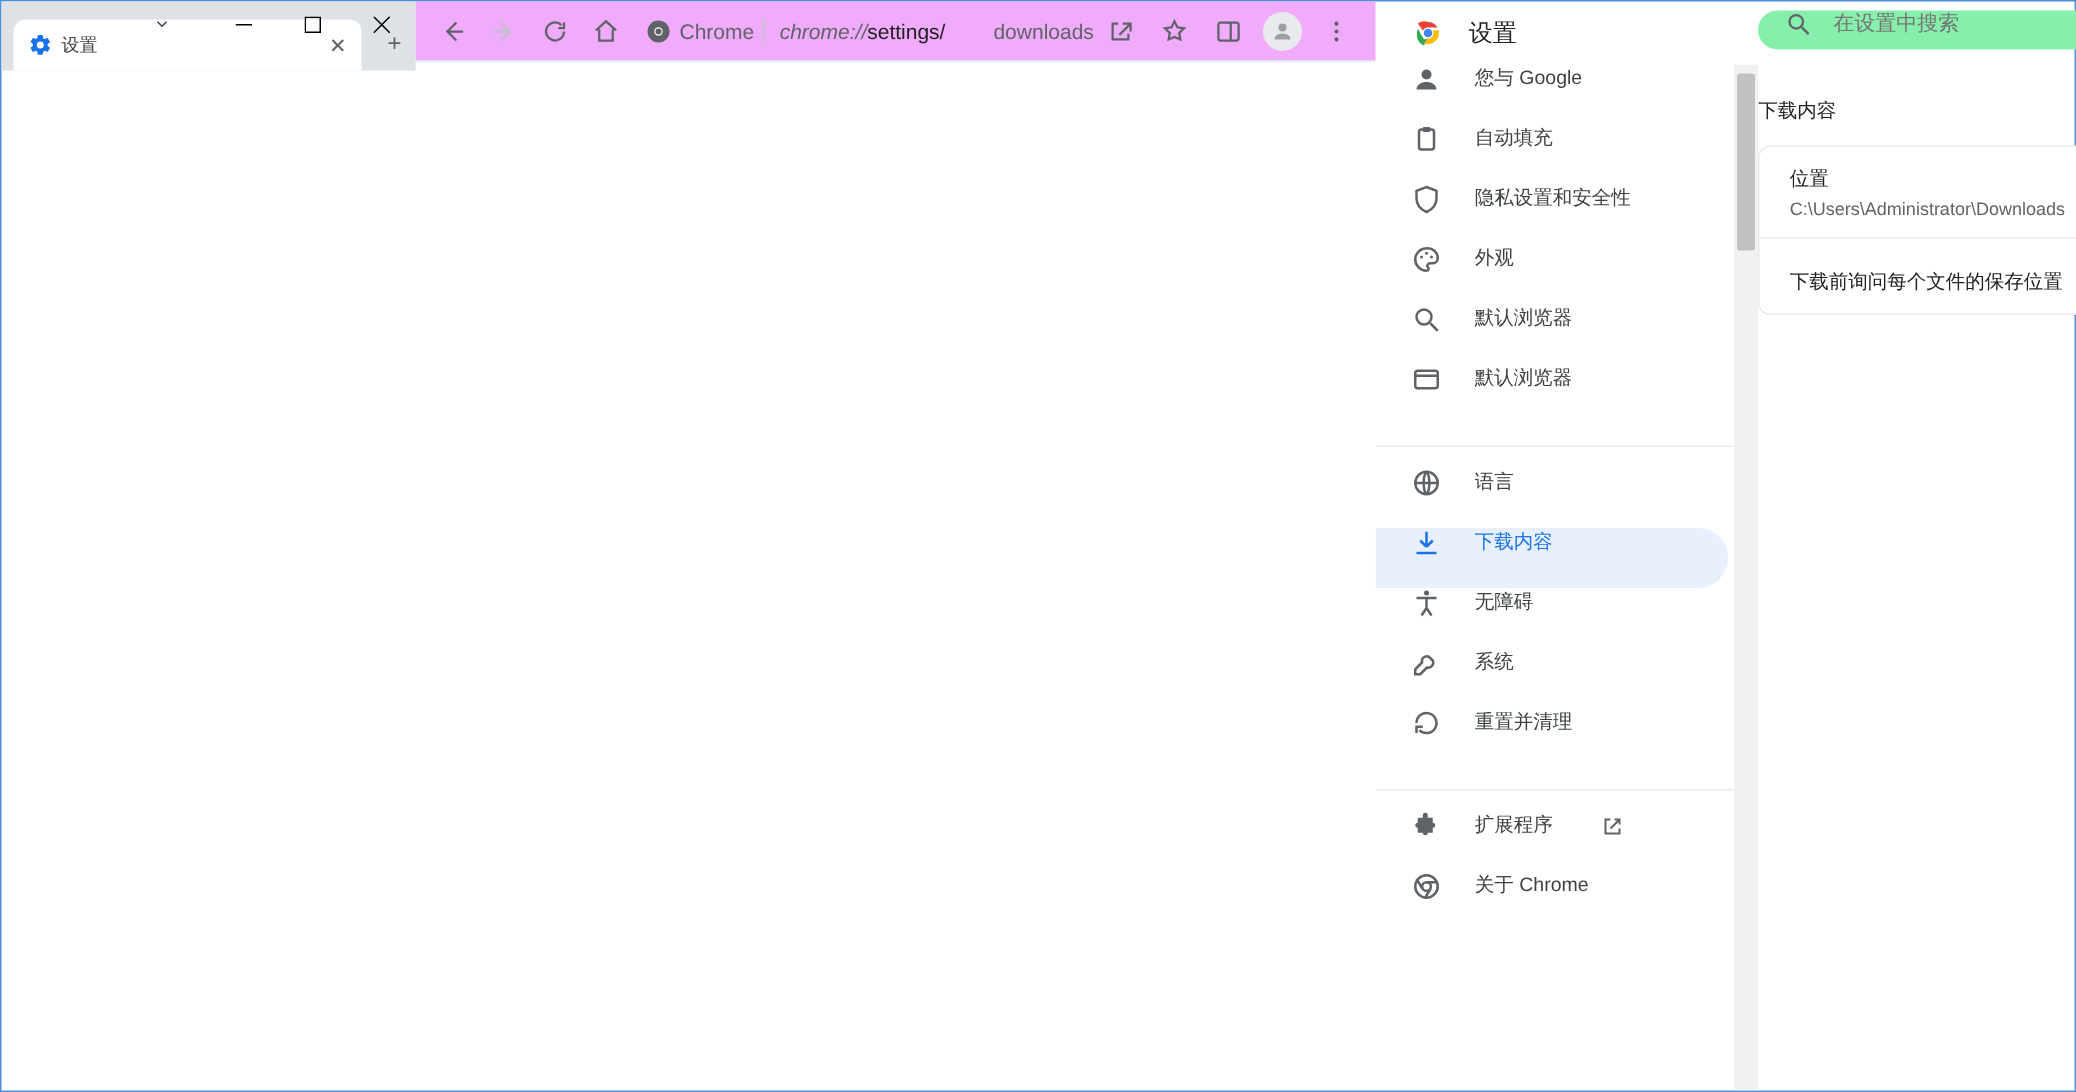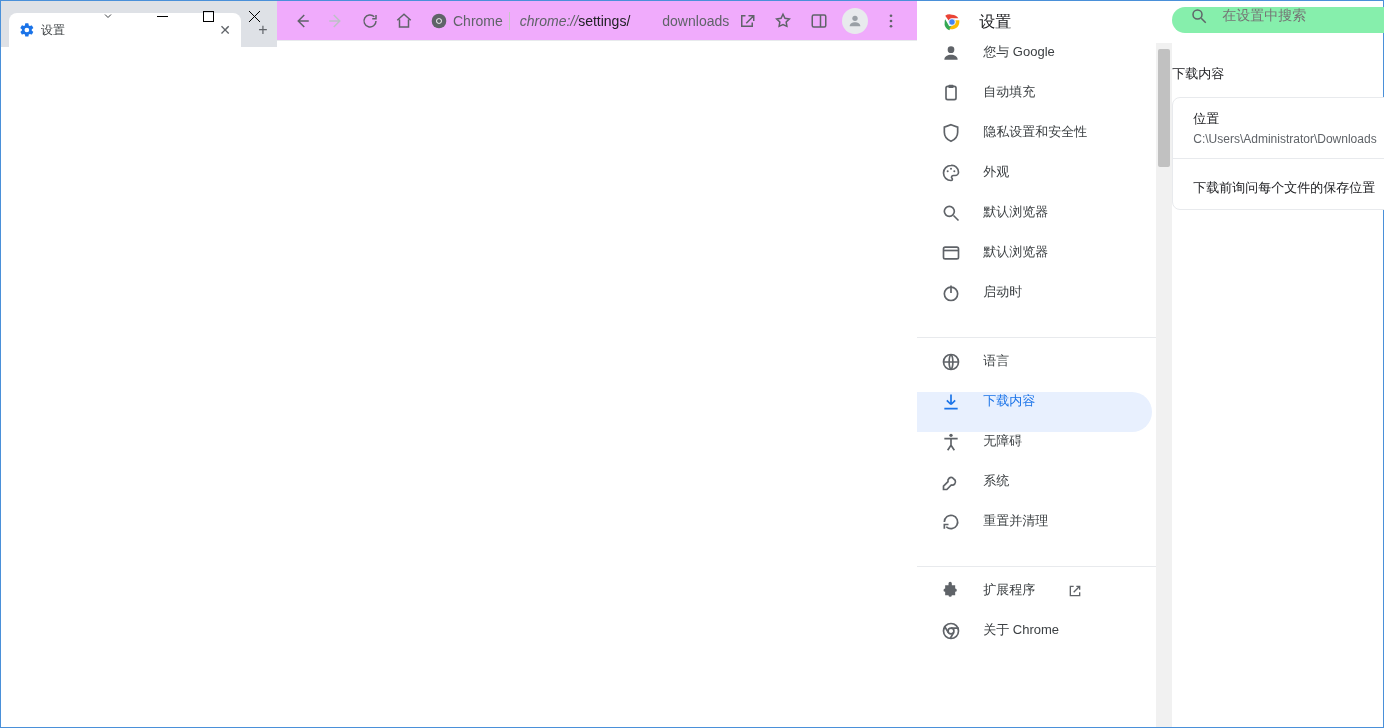--- a/index.html
+++ b/index.html
@@ -244,29 +244,20 @@
           </div>
           <div class="side-item">
             <span class="side-ico">
                 <svg width="20" height="20" viewBox="0 0 24 24">
                   <rect x="3" y="5" width="18" height="14" rx="2" fill="none" stroke="#5f6368" stroke-width="2"></rect>
                   <line x1="3" y1="9" x2="21" y2="9" stroke="#5f6368" stroke-width="2"></line>
                 </svg>
               </span>
             <span>默认浏览器</span>
           </div>
-          <div class="side-item">
-            <span class="side-ico">
-                <svg width="20" height="20" viewBox="0 0 24 24">
-                  <circle cx="12" cy="13" r="8" fill="none" stroke="#5f6368" stroke-width="2"></circle>
-                  <line x1="12" y1="3" x2="12" y2="12" stroke="#5f6368" stroke-width="2"></line>
-                </svg>
-              </span>
-            <span>启动时</span>
-          </div>
           <div class="side-divider"></div>
           <div class="side-item">
             <span class="side-ico">
                 <svg width="20" height="20" viewBox="0 0 24 24">
                   <circle cx="12" cy="12" r="9" fill="none" stroke="#5f6368" stroke-width="2"></circle>
                   <path d="M3 12h18M12 3c3 3 3 15 0 18M12 3c-3 3-3 15 0 18" fill="none" stroke="#5f6368" stroke-width="2"></path>
                 </svg>
               </span>
             <span>语言</span>
           </div>

